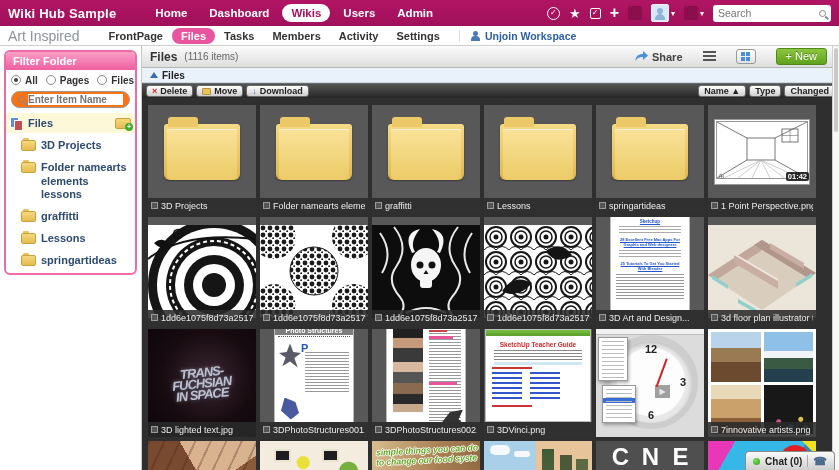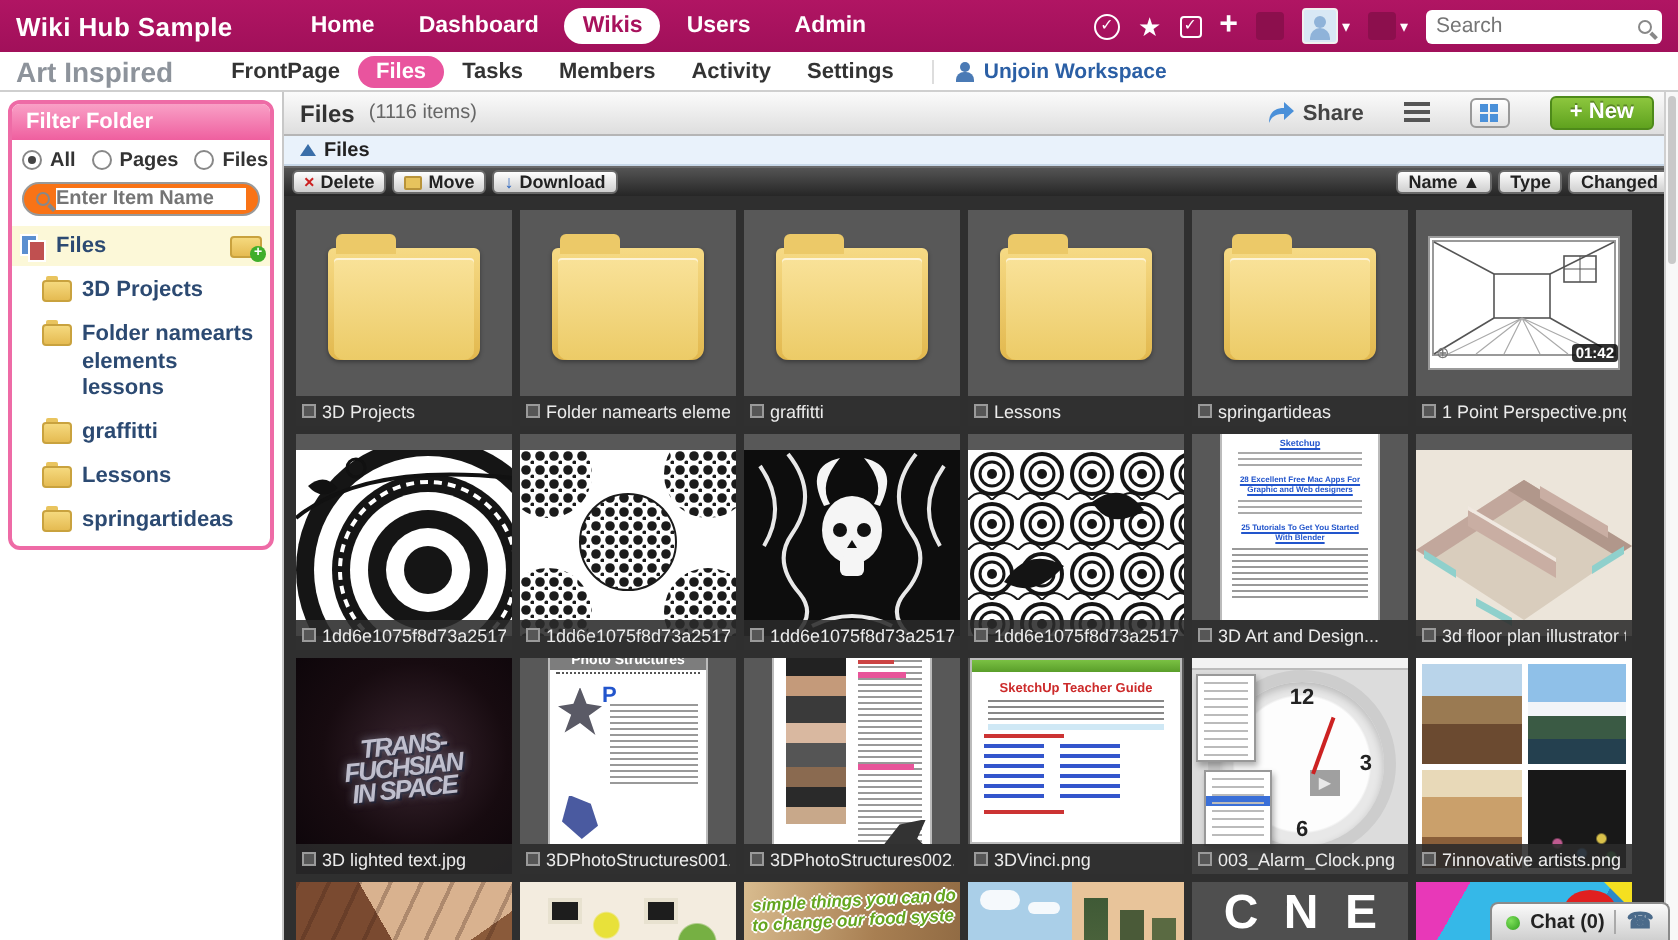--- a/index.html
+++ b/index.html
@@ -24,21 +24,21 @@
   .avatarbox::before { content:""; position:absolute; left:5.5px; top:3px; width:6px; height:6px; border-radius:50%; background:#8fb3d9; }
   .avatarbox::after { content:""; position:absolute; left:3.5px; bottom:1px; width:10px; height:6px; border-radius:5px 5px 0 0; background:#8fb3d9; }
   .caret { color:#fff; font-size:8px; }
   .swatch-group { display:flex; align-items:center; gap:2px; }
   .tb-search { display:flex; align-items:center; background:#fff; border-radius:3px; height:17px; width:118px; padding:0 5px; }
   .tb-search input { border:none; outline:none; flex:1; font-size:10.5px; color:#333; width:80px; font-family:"Liberation Sans",sans-serif; }
   .mag { width:7px; height:7px; border:1.5px solid #888; border-radius:50%; position:relative; flex:none; }
   .mag::after { content:""; position:absolute; width:4px; height:1.5px; background:#888; transform:rotate(45deg); left:5px; top:6px; }
   
   .wsbar { height:20px; background:#fff; border-bottom:1px solid #cfcfcf; display:flex; align-items:center; padding:0 8px; }
-  .ws-title { color:#8d939b; font-size:14px; margin-right:20px;font-weight:bold; }
+  .ws-title { color:#8d939b; font-size:14px; margin-right:20px; }
   .ws-tab { font-size:11px; font-weight:bold; color:#333; padding:2px 9px; border-radius:10px; cursor:pointer; }
   .ws-tab.active { background:#e9549e; color:#fff; }
   .ws-unjoin { margin-left:10px; border-left:1px solid #ddd; padding-left:10px; display:flex; align-items:center; gap:4px; color:#2b5fa5; font-size:10.5px; font-weight:bold; }
   .unjoin-ico { width:11px; height:10px; position:relative; }
   .unjoin-ico::before { content:""; position:absolute; left:3px; top:0; width:5px; height:5px; border-radius:50%; background:#4a7ab5; }
   .unjoin-ico::after { content:""; position:absolute; left:1px; bottom:0; width:9px; height:5px; border-radius:4px 4px 0 0; background:#4a7ab5; }
   
   .body { display:flex; height:424px; }
   .sidebar { width:142px; background:#fff; border-right:1px solid #c8c8c8; padding:4px; flex:none; }
   .filterbox { border:2px solid #ee6ba6; border-radius:6px; overflow:hidden; background:#fff; }
@@ -67,21 +67,21 @@
   .fh-count { font-size:10px; color:#666; margin-left:7px; }
   .fh-right { margin-left:auto; display:flex; align-items:center; gap:20px; }
   .share-btn { display:flex; align-items:center; gap:4px; font-size:11px; font-weight:bold; color:#444; cursor:pointer; }
   .list-ico { width:13px; height:11px; background:repeating-linear-gradient(180deg,#555 0 2px,transparent 2px 4px); cursor:pointer; }
   .grid-btn { width:20px; height:15px; background:linear-gradient(#fff,#e2e2e2); border:1px solid #999; border-radius:3px; display:flex; align-items:center; justify-content:center; cursor:pointer; }
   .grid-btn span { width:9px; height:9px; background:
       linear-gradient(#4a90d9,#4a90d9) 0 0/4px 4px no-repeat,
       linear-gradient(#4a90d9,#4a90d9) 5px 0/4px 4px no-repeat,
       linear-gradient(#4a90d9,#4a90d9) 0 5px/4px 4px no-repeat,
       linear-gradient(#4a90d9,#4a90d9) 5px 5px/4px 4px no-repeat; }
-  .new-btn { background:linear-gradient(#8cc63e,#5fa21e); border:1px solid #4e8a1a; border-radius:3px; color:#fff; font-size:11px; font-weight:bold; padding:1px 9px 2px; text-shadow:0 -1px 0 rgba(0,0,0,.3); cursor:pointer; }
+  .new-btn { background:linear-gradient(#8cc63e,#5fa21e); border:1px solid #4e8a1a; border-radius:3px; color:#fff; font-size:11px; font-weight:normal; padding:1px 9px 2px; text-shadow:0 -1px 0 rgba(0,0,0,.3); cursor:pointer; }
   .breadcrumb { height:15px; background:#e9f2fb; border-bottom:1px solid #c8d8e8; display:flex; align-items:center; gap:4px; padding:0 8px; font-size:10px; font-weight:bold; color:#222; flex:none; }
   .bc-ico { width:0; height:0; border-left:4px solid transparent; border-right:4px solid transparent; border-bottom:6px solid #3a6ea8; }
   .toolbar { height:15px; background:linear-gradient(#545454,#262626); border-top:1px solid #6a6a6a; display:flex; align-items:center; gap:3px; padding:0 4px; flex:none; }
   .tbtn { display:flex; align-items:center; gap:3px; font-size:9px; font-weight:bold; color:#222; background:linear-gradient(#fefefe,#cfcfcf); border:1px solid #6a6a6a; border-radius:3px; padding:0 5px; height:12px; cursor:pointer; }
   .del-x { color:#c22; font-weight:bold; font-size:9px; }
   .dl-a { color:#3a6fc2; font-weight:bold; font-size:9px; }
   .mv-f { width:9px; height:7px; background:#e7c35d; border:1px solid #b8933a; border-radius:1px; }
   .sort-group { margin-left:auto; display:flex; gap:3px; }
   
   .gridwrap { flex:1; overflow:hidden; position:relative; }
@@ -591,24 +591,20 @@
         <span class="cnum c6">6</span>
         <div class="playbtn">▶</div>
         <div class="chand"></div>
       </div>
       <div class="cmenu cm1"></div>
       <div class="cmenu cm2">
                     <div class="hl"></div>
                   </div>
                 </div>
               </div>
-    <div class="tile-bar">
-      <span class="tile-check"></span>
-      <span class="tile-label">003_Alarm_Clock.png</span>
-    </div>
   </div>
             <div class="tile">
     <div class="thumb fill">
                 <div class="quad">
       <div class="q1"></div>
                   <div class="q2"></div>
                   <div class="q3"></div>
                   <div class="q4"></div>
                 </div>
               </div>

